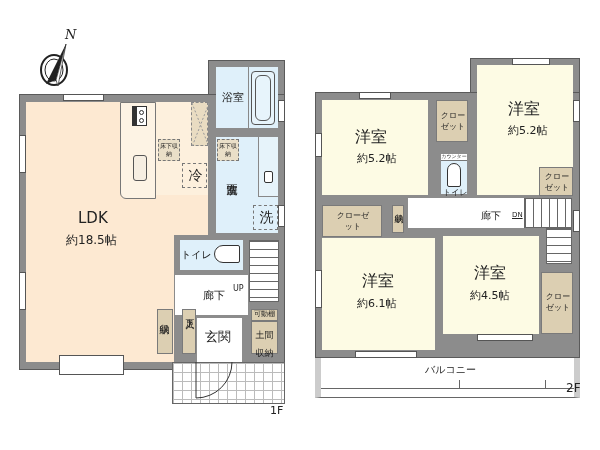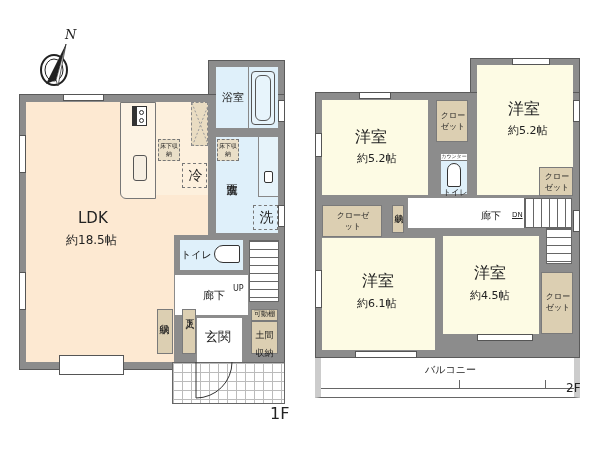--- a/index.html
+++ b/index.html
@@ -124,21 +124,21 @@
     <path d="M0,0 L0,36 A36,36 0 0 0 36,0" fill="none" stroke="#333" stroke-width="1"></path>
   </svg>
 
   <div class="win" style="left:63px;top:94px;width:41px;height:7px;"></div>
   <div class="win" style="left:19px;top:135px;width:7px;height:38px;"></div>
   <div class="win" style="left:19px;top:272px;width:7px;height:38px;"></div>
   <div class="win" style="left:59px;top:355px;width:65px;height:20px;"></div>
   <div class="win" style="left:278px;top:100px;width:7px;height:22px;"></div>
   <div class="win" style="left:278px;top:205px;width:7px;height:22px;"></div>
 
-  <span class="lbl" style="left:270px;top:405px;font-size:16px;">1F</span>
+  <span class="lbl" style="left:270px;top:405px;font-size:11px;">1F</span>
 </div>
 
 <div class="abs" style="left:0;top:0;width:600px;height:450px;">
 
   <div class="wall" style="left:315px;top:92px;width:160px;height:90px;"></div>
   <div class="wall" style="left:470px;top:58px;width:110px;height:140px;"></div>
   <div class="wall" style="left:315px;top:92px;width:265px;height:266px;"></div>
 
   <div class="abs room2" style="left:322px;top:100px;width:106px;height:95px;"></div>
   <span class="lbl" style="left:355px;top:128px;font-size:16px;">洋室</span>

